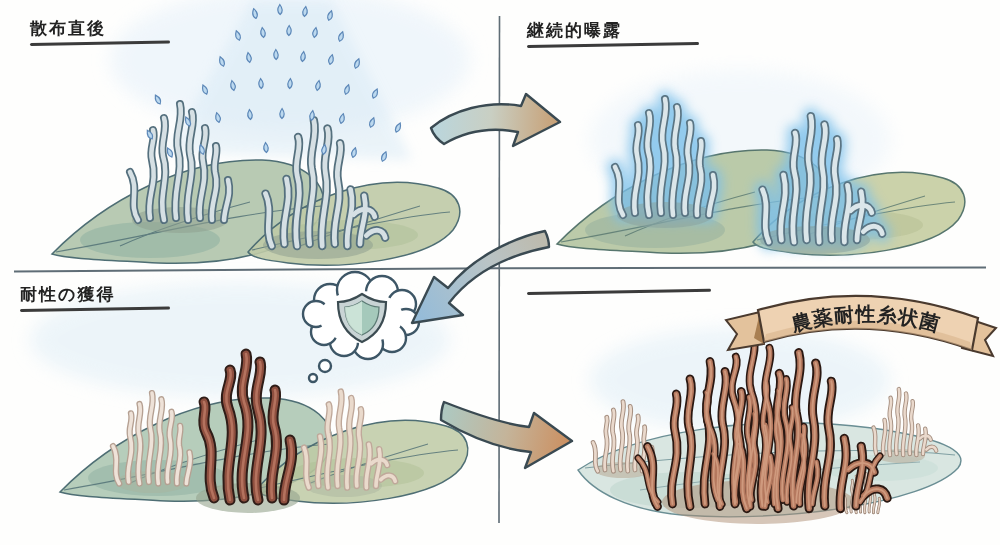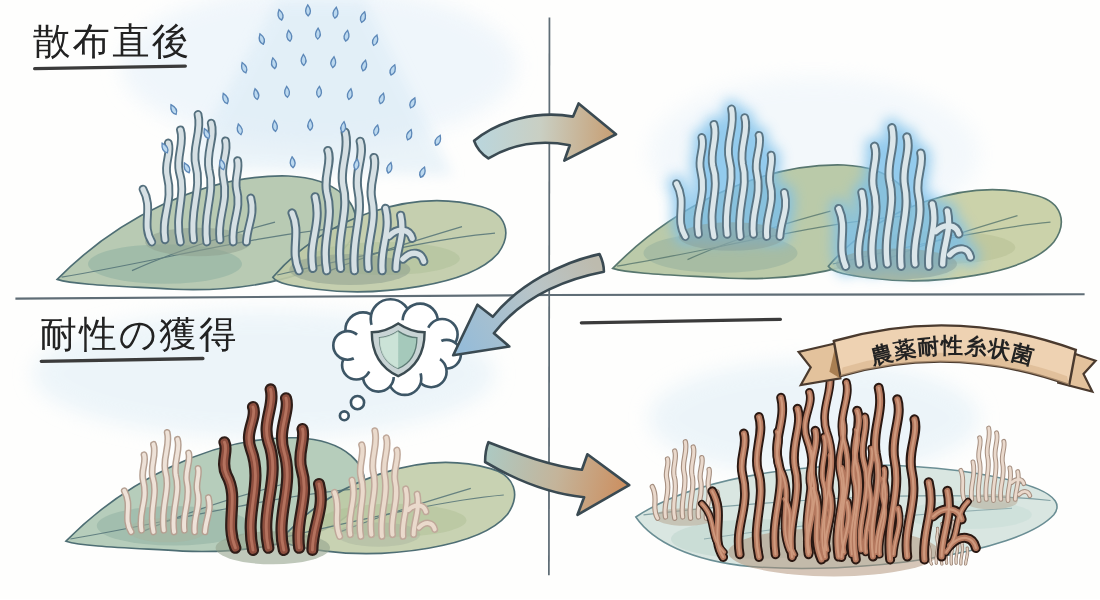--- a/index.html
+++ b/index.html
@@ -1,19 +1,19 @@
 <!DOCTYPE html>
 <html><head>
 <meta charset="utf-8">
 <style>
   html,body{margin:0;padding:0;background:#ffffff;font-family:"Liberation Sans",sans-serif;}
   .stage{position:relative;width:1000px;height:545px;background:#fefefd;overflow:hidden;}
   .stage svg{position:absolute;left:0;top:0;}
   .plabel{position:absolute;z-index:5;color:#222;}
-  .plabel .txt{display:block;font-size:34px;font-weight:400;letter-spacing:2px;line-height:1.1;
+  .plabel .txt{display:block;font-size:17px;font-weight:700;letter-spacing:2px;line-height:1.1;
     font-family:"Liberation Sans",sans-serif;}
   .plabel .ul{height:2.5px;background:#3b3b3b;margin-top:4px;border-radius:2px;transform:rotate(-1deg);transform-origin:left center;}
 </style>
 </head>
 <body>
 
 <div class="stage">
 
 <svg width="1000" height="545" viewBox="0 0 1000 545" xmlns="http://www.w3.org/2000/svg">
   <defs>
@@ -275,21 +275,25 @@
 
   <path d="M431,128 C452,110 488,100 521,106 L526,94 L560,122 L513,146 L518,132 C492,127 466,131 444,144 C438,140 433,134 431,128 Z" fill="url(#grad1)" stroke="#3a4a52" stroke-width="2.4" stroke-linejoin="round"></path>
   <path d="M545,231 C512,238 472,258 448,288 L434,277 L412,323 L463,315 L449,303 C470,276 503,256 549,247 C549,241 547,235 545,231 Z" fill="url(#grad2)" stroke="#3a4a52" stroke-width="2.4" stroke-linejoin="round"></path>
   <path d="M444,402 C472,413 502,424 529,427 L534,413 L572,441 L525,468 L531,452 C500,449 468,436 441,420 C441,413 442,407 444,402 Z" fill="url(#grad3)" stroke="#3a4a52" stroke-width="2.4" stroke-linejoin="round"></path>
 </svg>
 
 <div class="plabel" style="left:30px;top:20px">
   <span class="txt">散布直後</span>
   <div class="ul" style="width:140px"></div>
 </div>
-<div class="plabel" style="left:36px;top:286px">
+<div class="plabel" style="left:527px;top:22px">
+  <span class="txt">継続的曝露</span>
+  <div class="ul" style="width:172px"></div>
+</div>
+<div class="plabel" style="left:20px;top:286px">
   <span class="txt">耐性の獲得</span>
   <div class="ul" style="width:150px"></div>
 </div>
 <div class="plabel" style="left:527px;top:288px">
   <div class="ul" style="width:184px"></div>
 </div>
 
 </div>
 
 </body></html>

